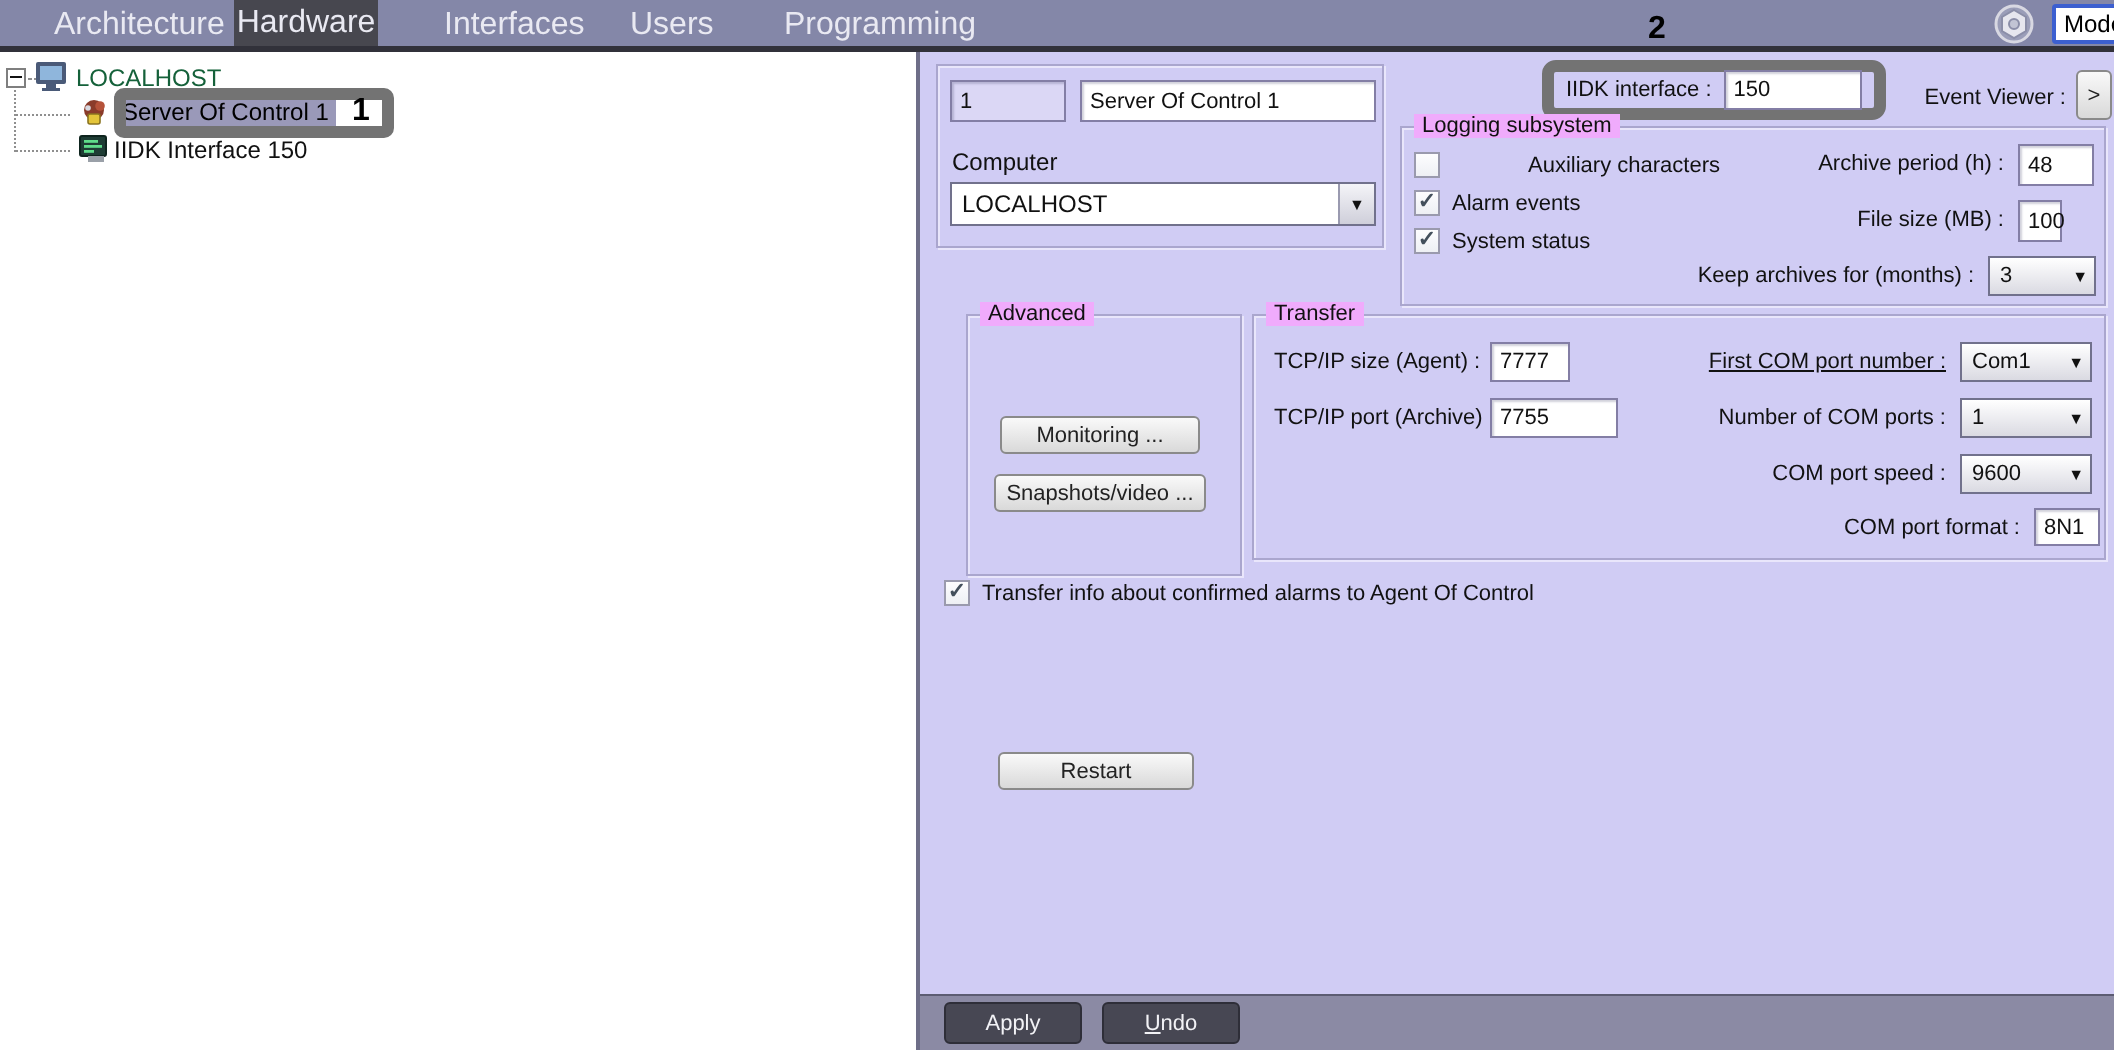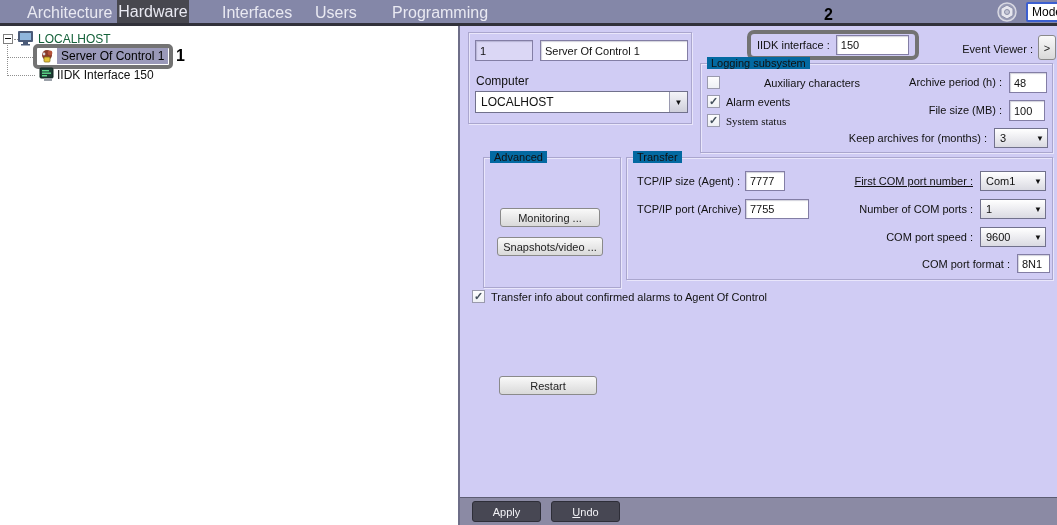--- a/index.html
+++ b/index.html
@@ -18,27 +18,27 @@
 
   
   #tree-panel { left:0; top:26px; width:458px; height:499px; background:#ffffff; }
   .dotted-v { border-left:1px dotted #8f8f8f; width:1px; }
   .dotted-h { border-top:1px dotted #8f8f8f; height:1px; }
   #expand-box { width:10px; height:10px; border:1px solid #7f7f7f; background:#fff; }
   #expand-box::after { content:""; position:absolute; left:1px; top:3px; width:6px; height:1px; background:#111; }
   .tree-label { font-size:12px; white-space:nowrap; }
   #root-label { color:#15613a; }
   #soc-label { background:#9a99b9; color:#000; padding:1px 4px; }
-  .callout { border:4px solid #737373; border-radius:5px; pointer-events:none; }
+  .callout { border:6px solid #737373; border-radius:5px; pointer-events:none;margin-left:24px; }
   .callout-num { font-size:16px; font-weight:bold; color:#000; }
 
   
   #form-panel { left:458px; top:26px; width:599px; height:499px; background:#d0ccf4; border-left:2px solid #6e6e88; }
   .groupbox { border:1px solid #aaa6ce; box-shadow:1px 1px 0 #e9e6fb, inset 1px 1px 0 #e9e6fb; }
-  .grouptitle { position:absolute; top:-7px; left:6px; background:#0369a1; padding:0 4px; font-size:11px; color:#111; }
+  .grouptitle { position:absolute; top:-7px; left:6px; background:#f0abfc; padding:0 4px; font-size:11px; color:#111; }
   .lbl { font-size:11px; color:#111; white-space:nowrap; }
   .lbl-r { text-align:right; }
   .input { background:#ffffff; border:1px solid #837ea5; box-shadow:inset 1px 1px 1px rgba(70,70,110,.25);
            font-size:11px; padding:1px 4px; display:flex; align-items:center; }
   .input-disabled { background:#dbd7f5; }
   .combo { background:linear-gradient(#ffffff,#dadae2); border:1px solid #71718c; display:flex;
            align-items:center; justify-content:space-between; padding:0 3px 0 5px; font-size:11px; }
   .combo .arrow { font-size:8px; color:#111; }
   .combo-white { background:#ffffff; padding:0; }
   .combo-white .fld { flex:1; padding:2px 5px; font-size:12px; }
@@ -153,28 +153,28 @@
     <div class="abs groupbox" style="left:240px; top:37px; width:353px; height:90px;">
       <span class="grouptitle">Logging subsystem</span>
       <div class="abs cbrow" style="left:6px; top:12px;gap:44px;">
         <span class="checkbox"></span>
         <span class="lbl">Auxiliary characters</span>
       </div>
       <div class="abs cbrow" style="left:6px; top:31px;">
         <span class="checkbox checked"></span>
         <span class="lbl">Alarm events</span>
       </div>
-      <div class="abs cbrow" style="left:6px; top:50px;font-family:Liberation Serif, serif;">
+      <div class="abs cbrow" style="left:6px; top:50px;">
         <span class="checkbox checked"></span>
         <span class="lbl">System status</span>
       </div>
       <div class="abs lbl lbl-r" style="right:50px; top:12px; width:150px;">Archive period (h) :</div>
       <div class="abs input" style="left:308px; top:8px; width:38px; height:21px;">48</div>
       <div class="abs lbl lbl-r" style="right:50px; top:40px; width:150px;">File size (MB) :</div>
-      <div class="abs input" style="left:308px; top:36px; width:36px; height:21px;">100</div>
+      <div class="abs input" style="left:308px; top:36px; width:22px; height:21px;">100</div>
       <div class="abs lbl lbl-r" style="right:65px; top:68px; width:210px;">Keep archives for (months) :</div>
       <div class="abs combo" style="left:293px; top:64px; width:54px; height:20px;">
         <span>3</span>
         <span class="arrow">▼</span>
       </div>
     </div>
 
     <div class="abs groupbox" style="left:23px; top:131px; width:138px; height:131px;">
       <span class="grouptitle">Advanced</span>
       <div class="abs btn" style="left:16px; top:50px; width:100px; height:19px;">Monitoring ...</div>

